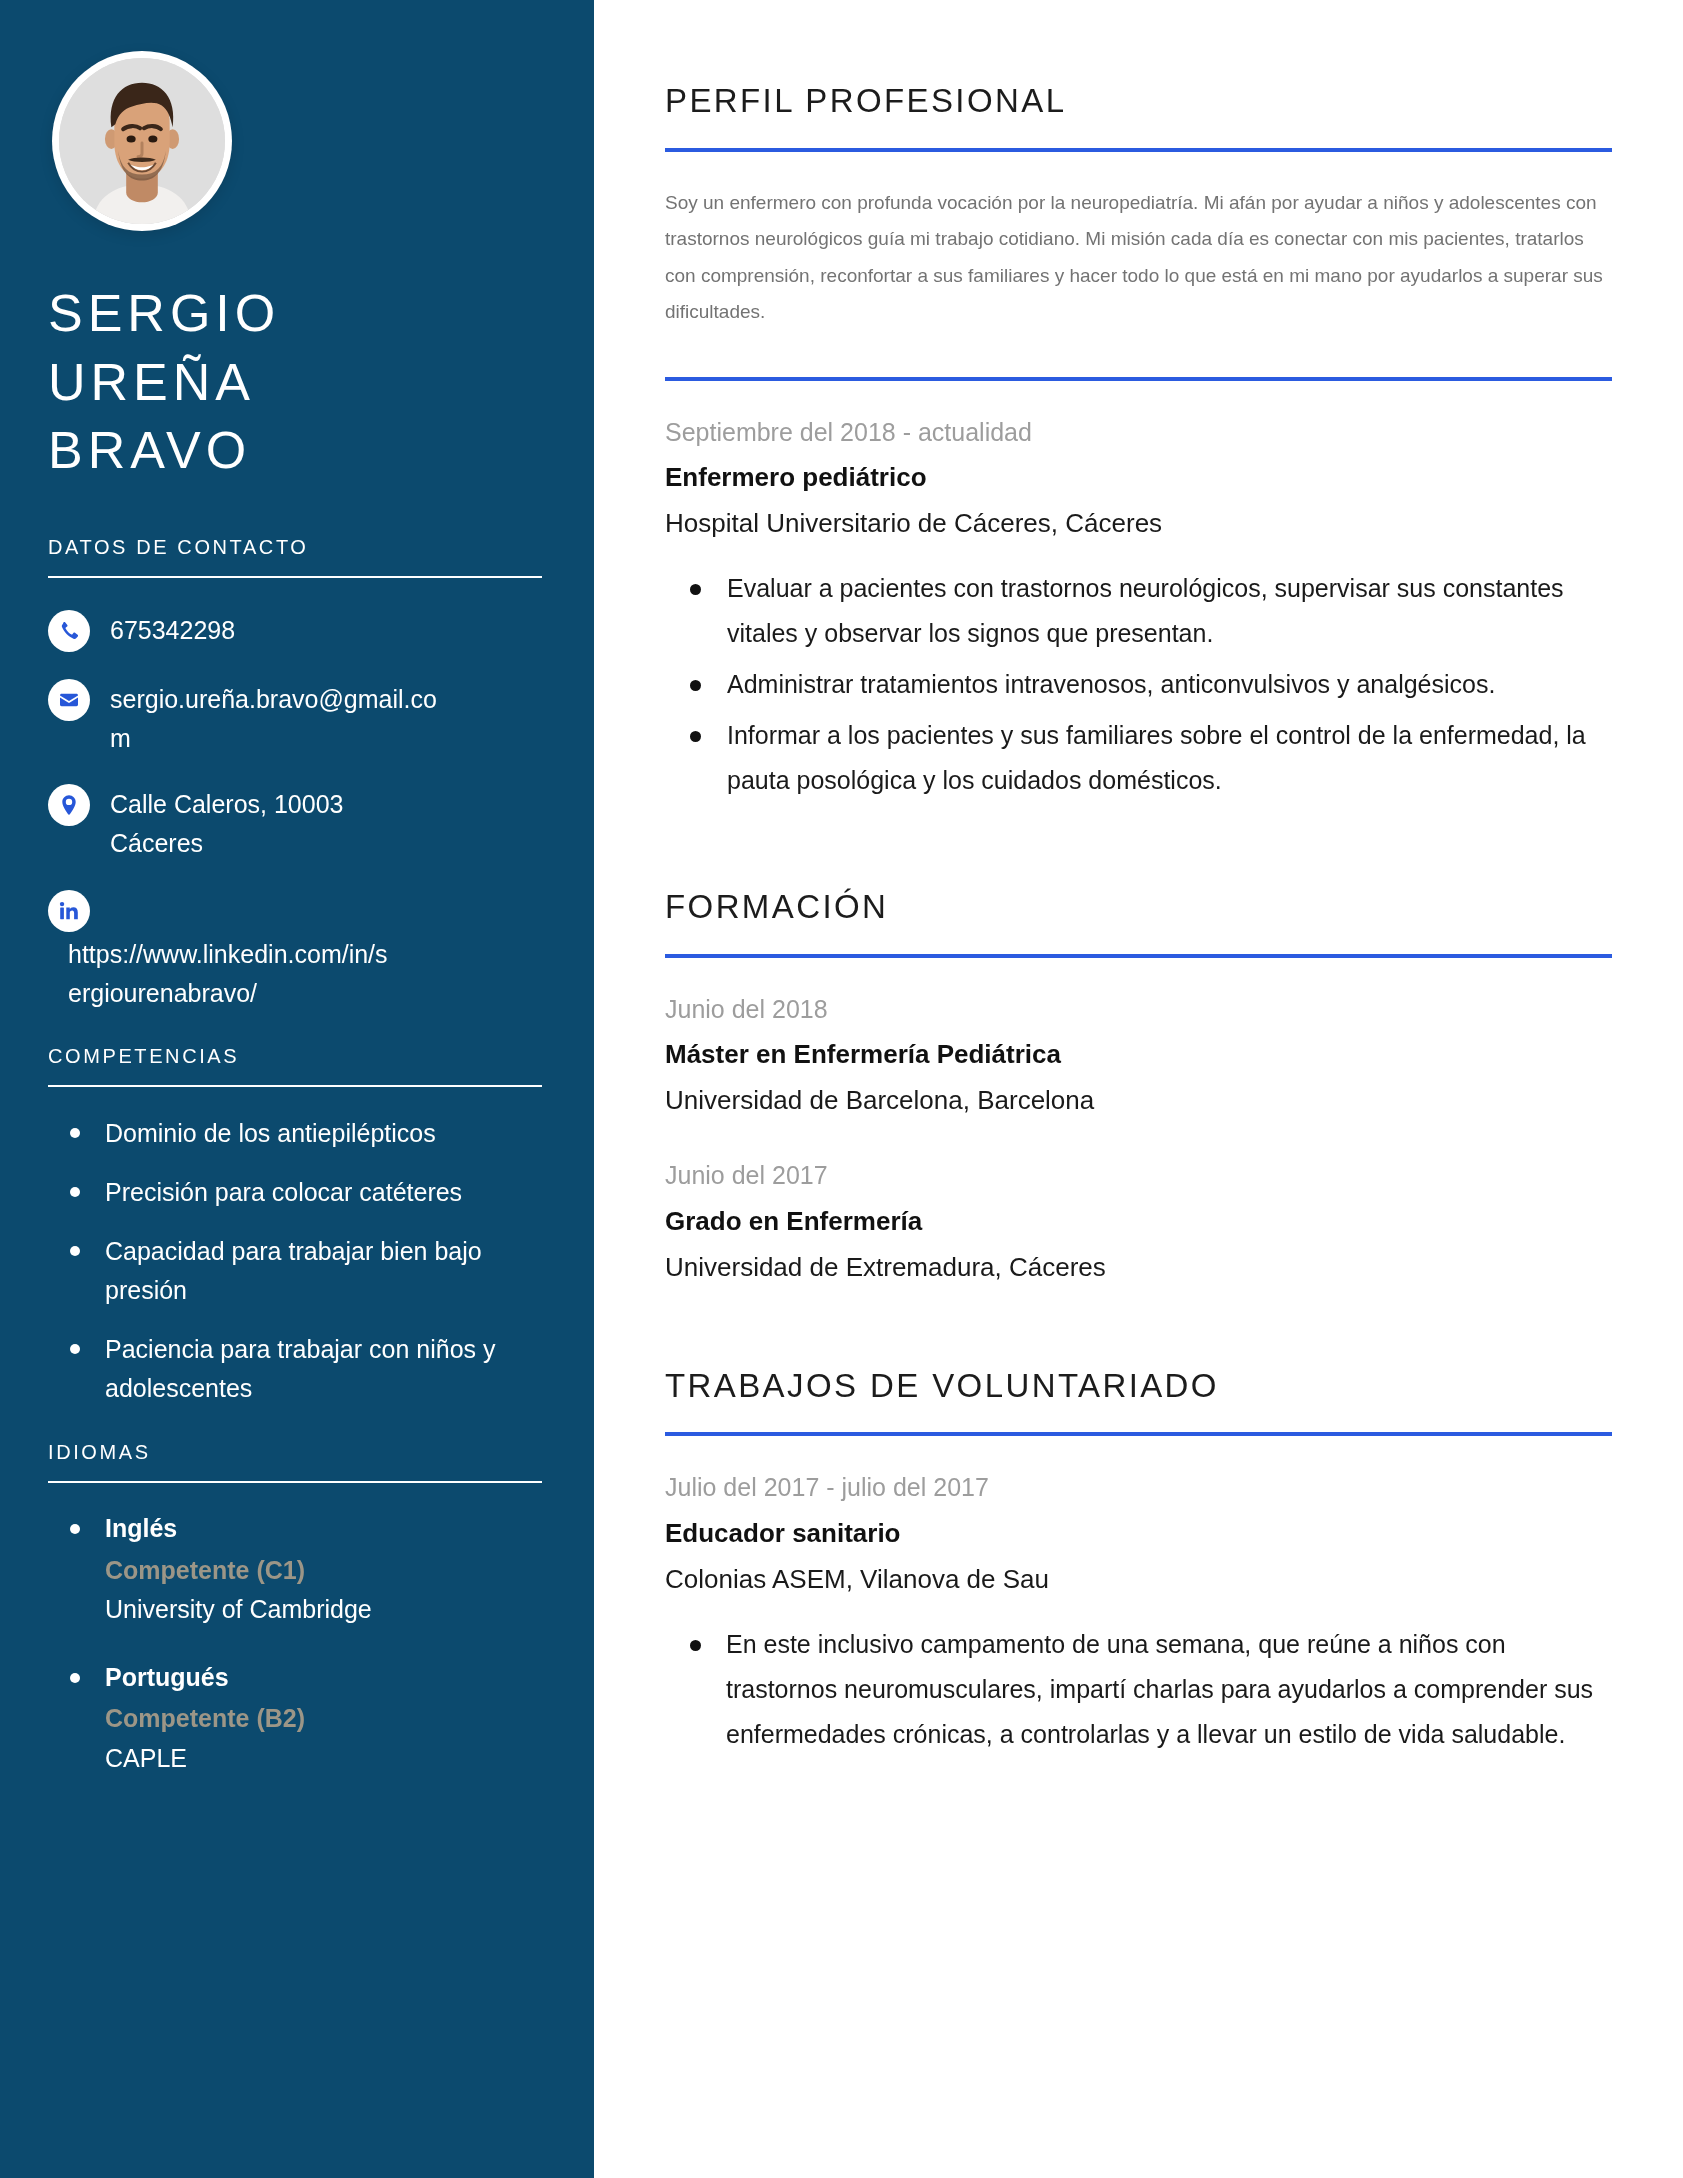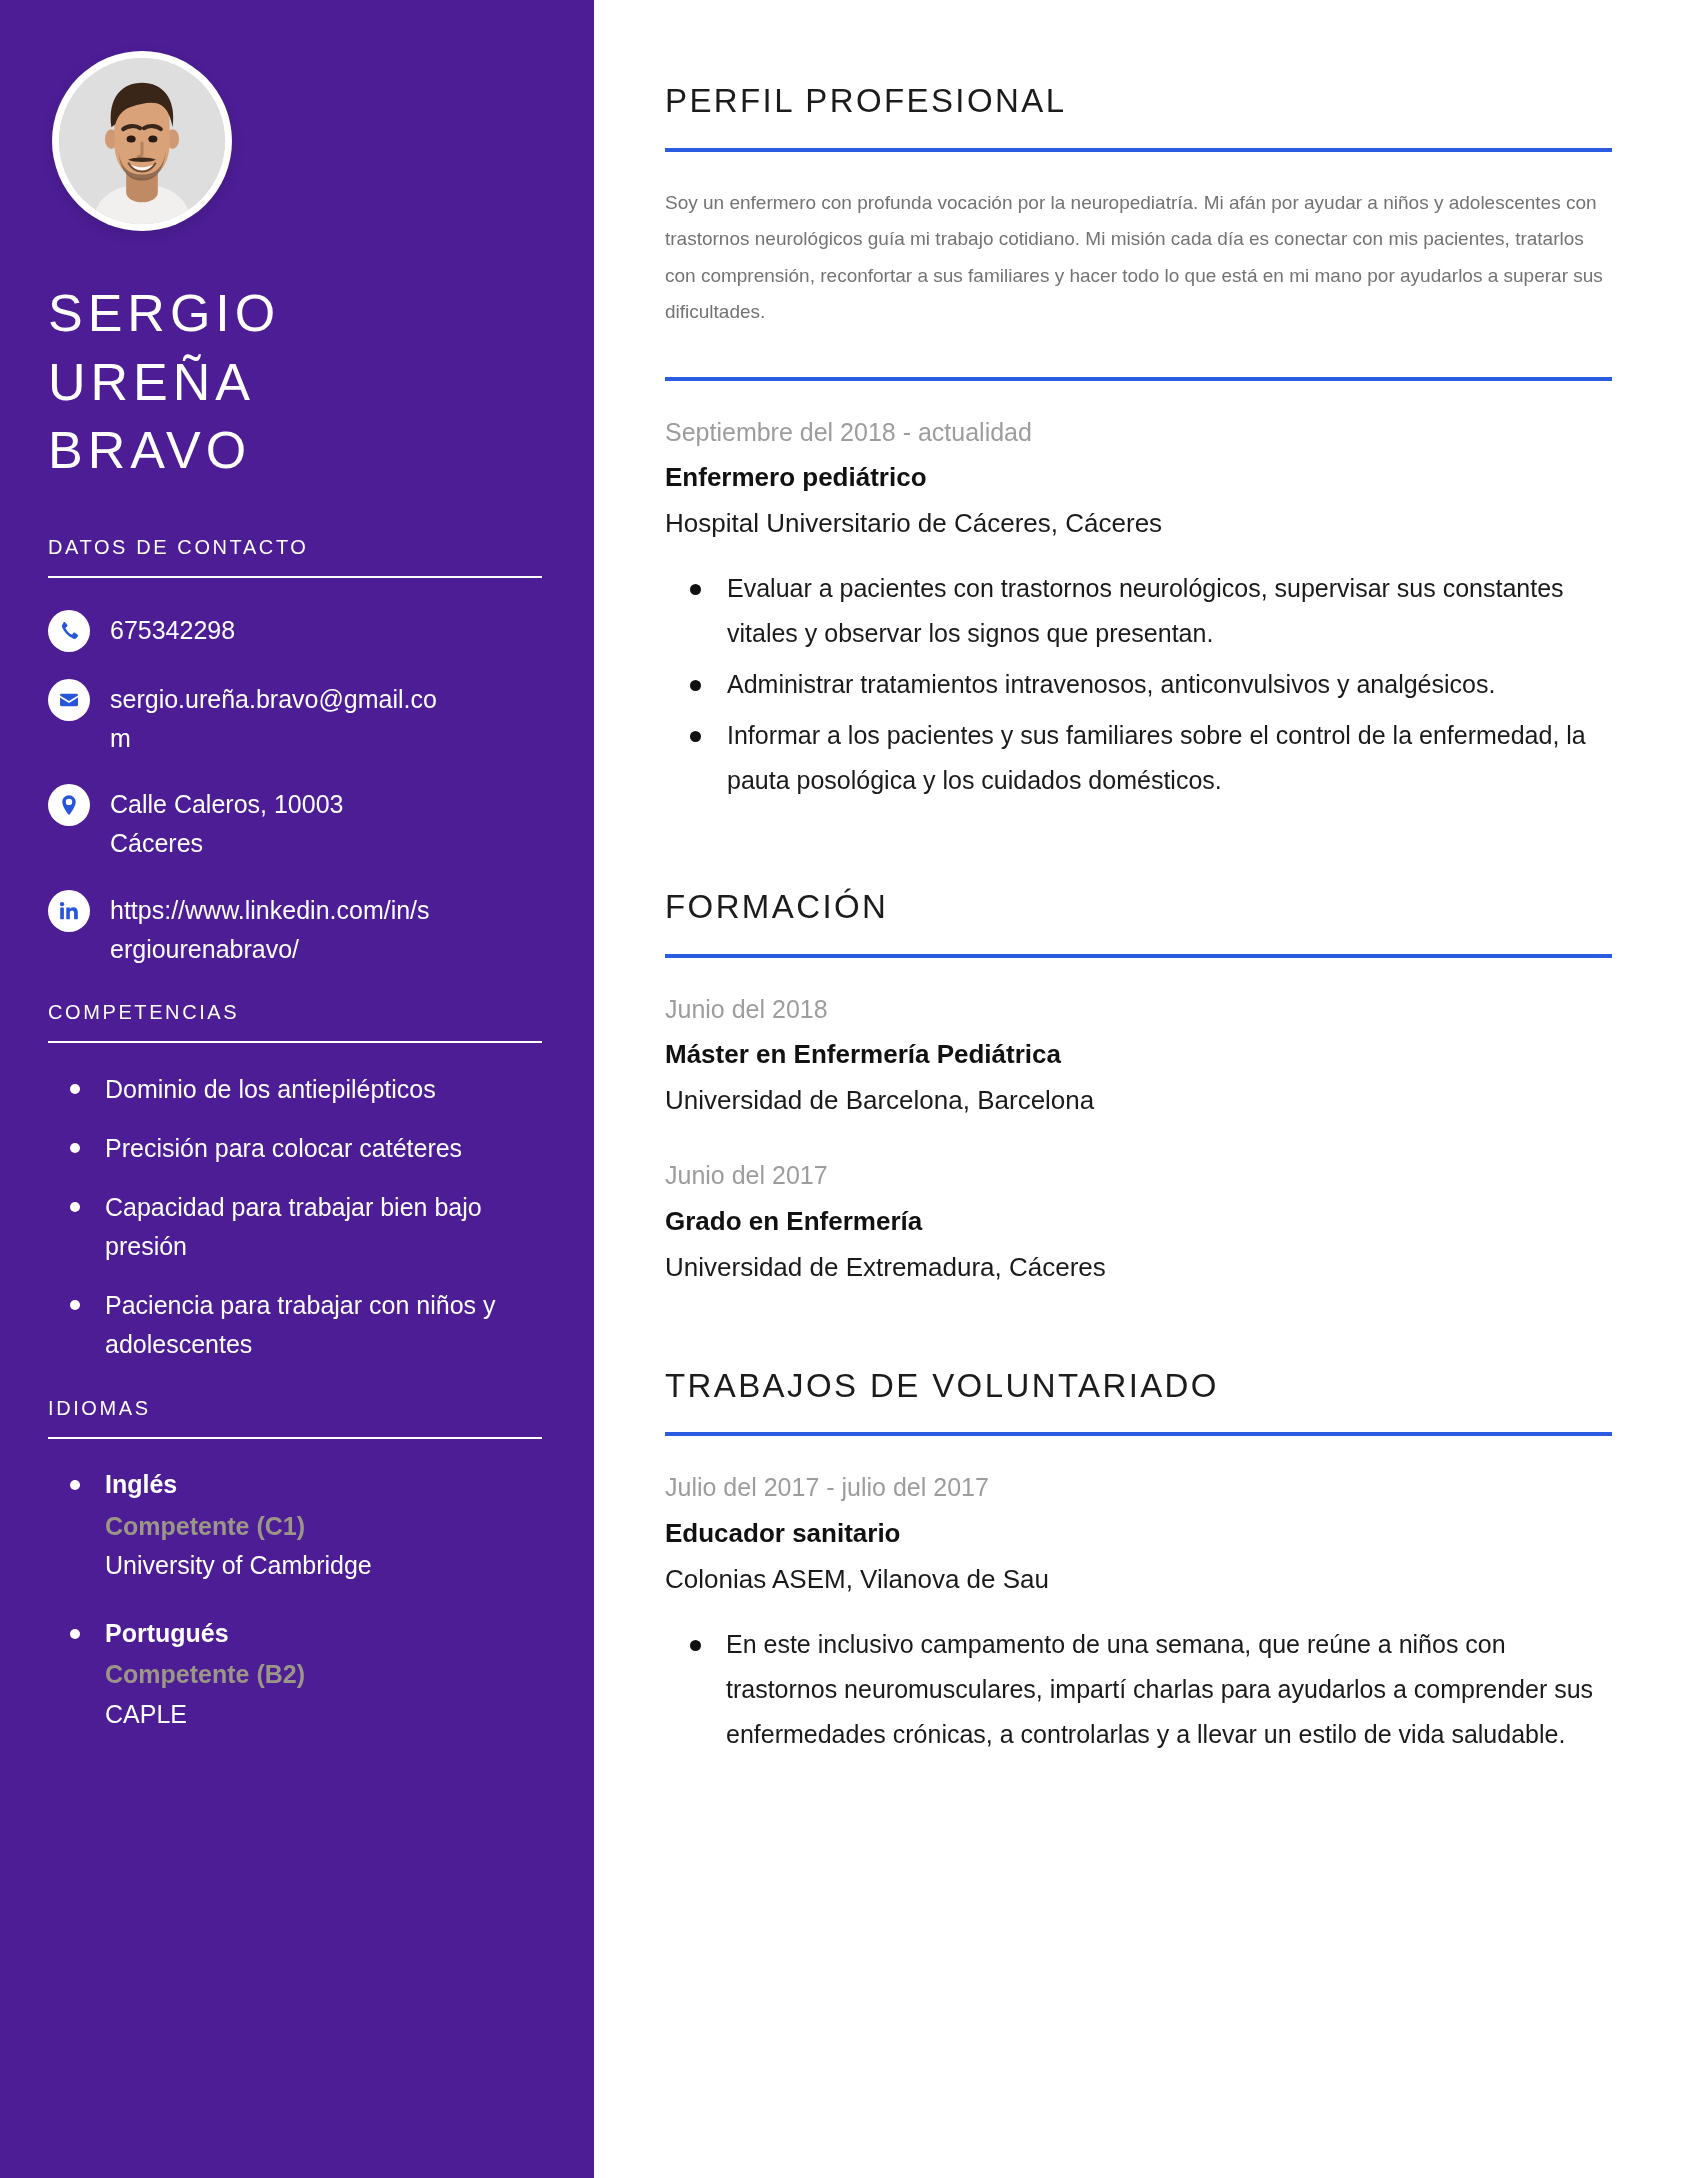--- a/index.html
+++ b/index.html
@@ -18,21 +18,21 @@
     width: 1683px;
     height: 2178px;
     display: flex;
     background: #ffffff;
   }
 
   
   .sidebar {
     width: 594px;
     flex: 0 0 594px;
-    background: #4c1d95;
+    background: #0c4a6e;
     box-sizing: border-box;
     padding: 51px 52px 40px 48px;
     color: #ffffff;
     position: relative;
   }
 
   .avatar-wrap {
     width: 180px;
     height: 180px;
     border-radius: 50%;
@@ -80,21 +80,21 @@
     margin-top: 17px;
     width: 100%;
   }
 
   .contact-list { margin-top: 30px; }
   .contact-row {
     display: flex;
     align-items: flex-start;
     margin-bottom: 25px;
   }
-  .contact-row:last-child { margin-bottom: 0; }
+  .contact-row:last-child { margin-bottom: 0; flex-direction: column; }
   .ic {
     flex: 0 0 42px;
     width: 42px;
     height: 42px;
     border-radius: 50%;
     background: #ffffff;
     display: flex;
     align-items: center;
     justify-content: center;
     margin-top: 2px;

